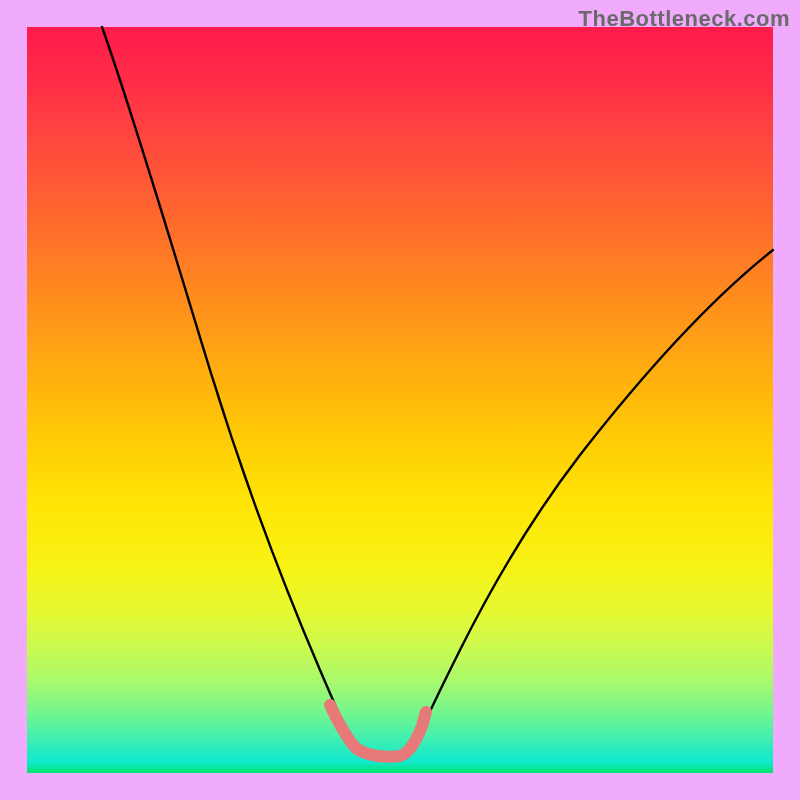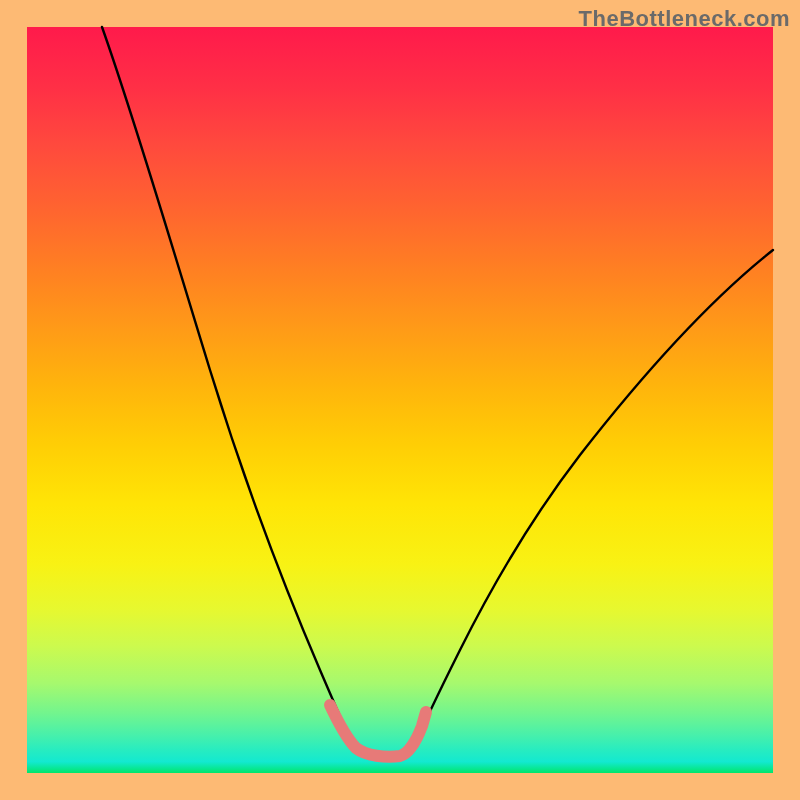--- a/index.html
+++ b/index.html
@@ -7,21 +7,21 @@
     padding: 0;
     width: 800px;
     height: 800px;
     background: #000;
     position: relative;
     font-family: Arial, Helvetica, sans-serif;
   }
   .outer {
     position: absolute;
     inset: 0;
-    background: #fdba74;
+    background: #f0abfc;
   }
   .plot-area {
     position: absolute;
     left: 27px;
     top: 27px;
     width: 746px;
     height: 746px;
     background: linear-gradient(
       to bottom,
       #FF1A4B 0%,

